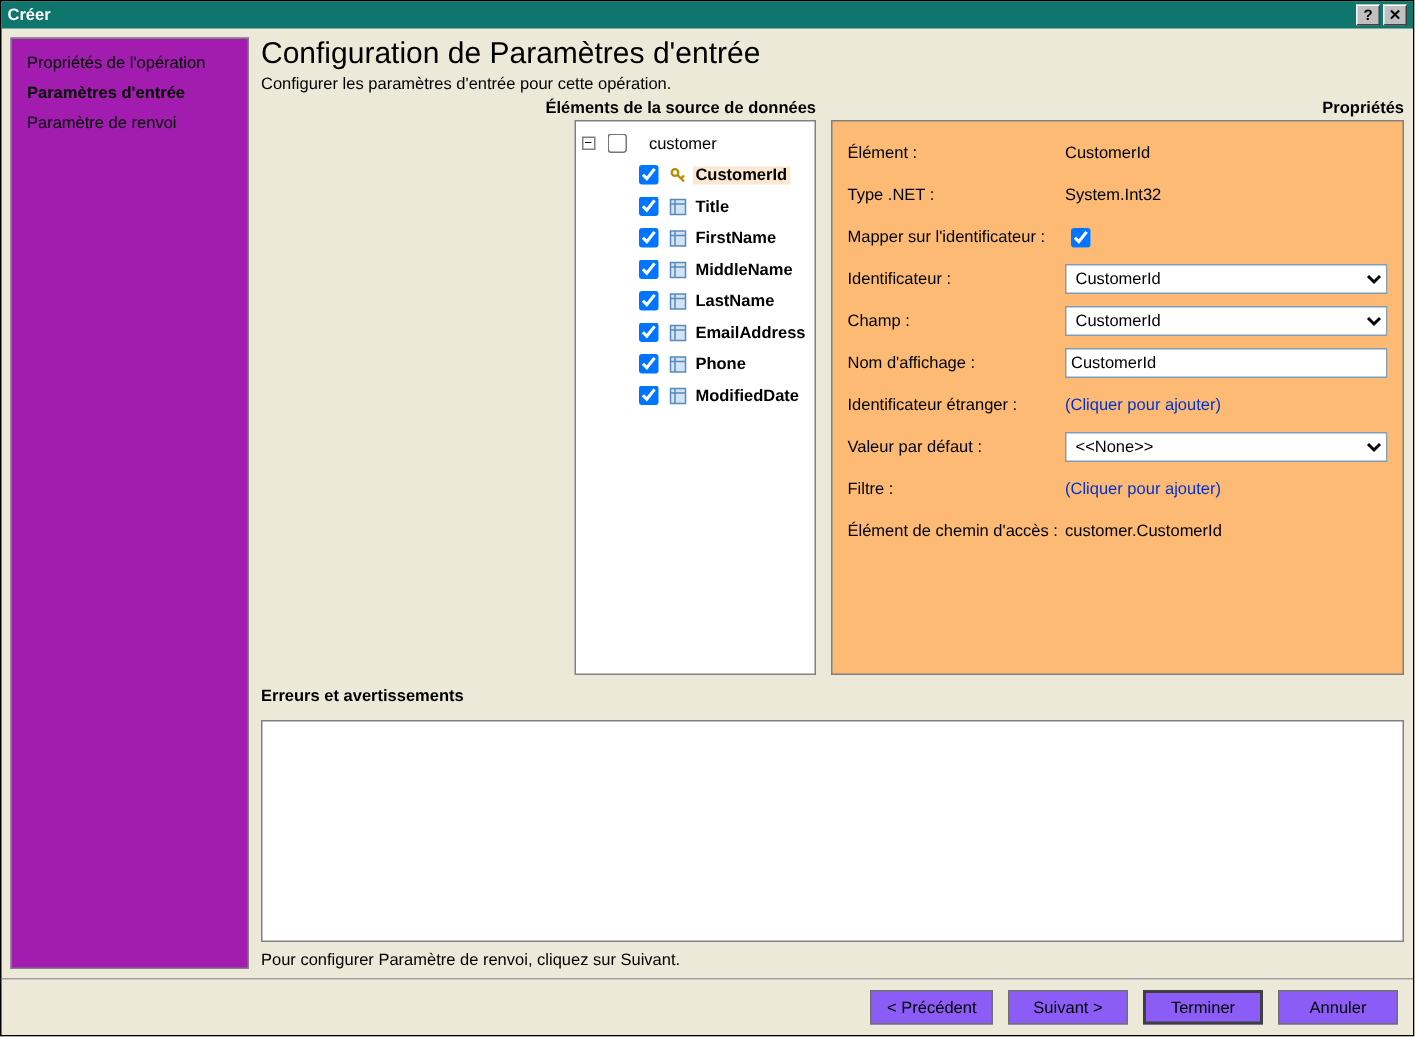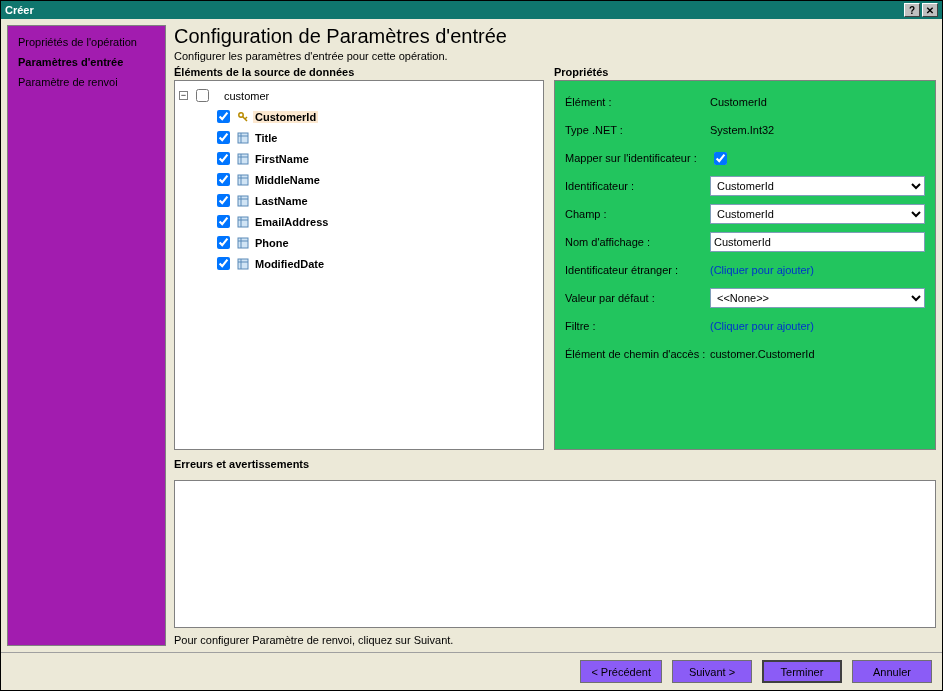--- a/index.html
+++ b/index.html
@@ -71,20 +71,21 @@
     color: #000;
   }
   .page-subtitle { margin: 0 0 4px 0; }
   .columns {
     display: flex;
     gap: 10px;
   }
   .col {
     display: flex;
     flex-direction: column;
+    align-items: flex-end;
   }
   .col-left { width: 370px; }
   .col-right { flex: 1; }
   .section-header {
     font-weight: bold;
     margin-bottom: 2px;
   }
   .tree {
     border: 1px solid #808080;
     background: #fff;
@@ -122,21 +123,21 @@
   }
   .icon-key, .icon-col {
     width: 12px; height: 12px;
     display: inline-block;
   }
   .icon-key svg, .icon-col svg { width: 12px; height: 12px; display: block; }
   .tree-label { padding: 0 2px; }
   .tree-label.bold { font-weight: bold; }
   .props {
     border: 1px solid #808080;
-    background: #22c55e;
+    background: #fdba74;
     height: 370px;
     padding: 8px 10px;
   }
   .prop-row {
     display: flex;
     align-items: center;
     min-height: 26px;
     margin-bottom: 2px;
   }
   .prop-label { width: 145px; }

